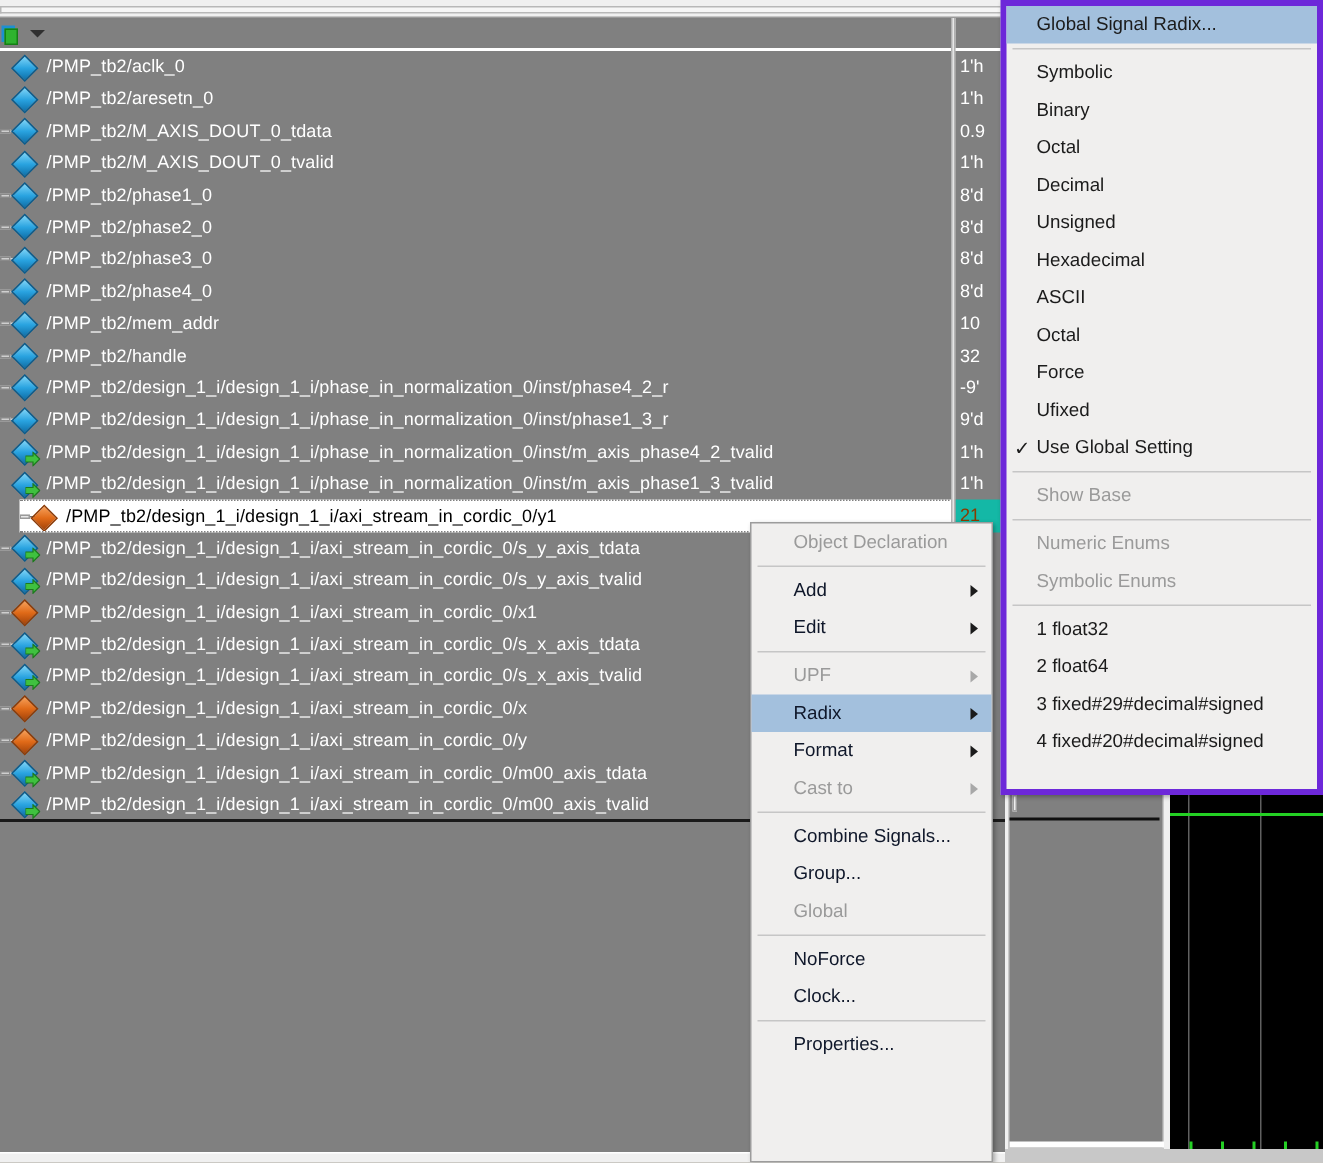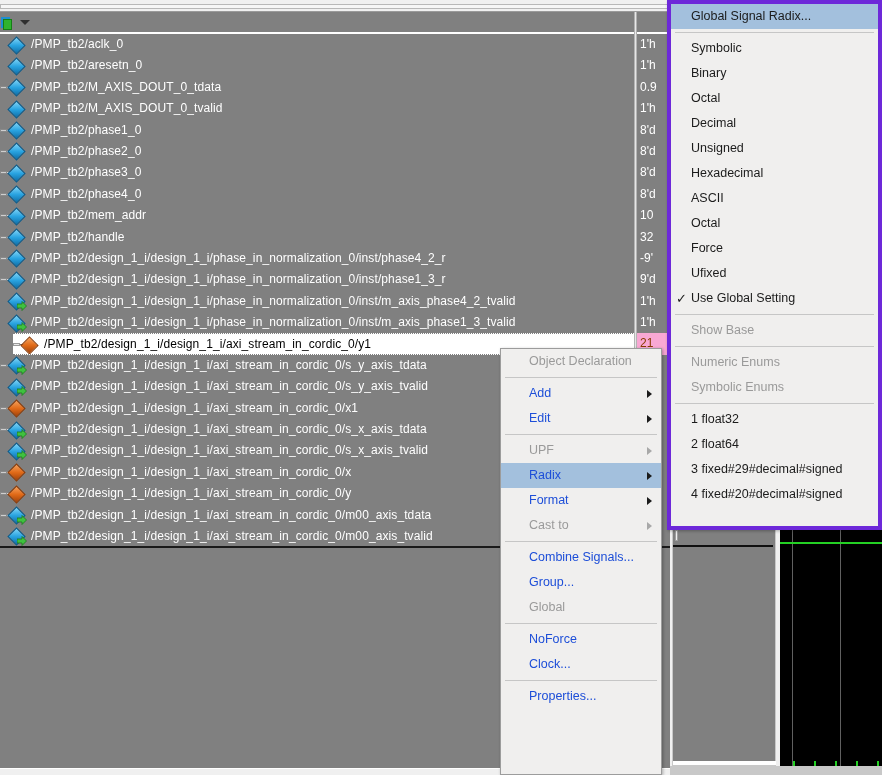--- a/index.html
+++ b/index.html
@@ -99,21 +99,21 @@
 
   
   .value-col {
     position: absolute; left: 637px; top: 34px; width: 33px; height: 512px;
     background: #808080; overflow: hidden;
   }
   .val-row {
     height: 21.4px; color: #ffffff; font-size: 12px;
     padding-top: 3px; padding-left: 3px; white-space: nowrap; overflow: hidden;
   }
-  .val-row.selected { background: #f9a8d4; color: #8a3a00; }
+  .val-row.selected { background: #14b8a6; color: #8a3a00; }
 
   .list-vsplit {
     position: absolute; left: 634px; top: 34px; width: 3px; height: 512px;
     background: #e6e6e6; border-left: 1px solid #b4b4b4; border-right: 1px solid #b4b4b4;
   }
 
   
   .list-filler {
     position: absolute; left: 0; top: 546px; width: 670px; height: 222px;
     background: #808080; border-top: 2px solid #1a1a1a;
@@ -181,21 +181,21 @@
   
   .ctx {
     position: absolute; left: 500px; top: 348px; width: 162px; height: 427px;
     background: #f0efee;
     border: 1px solid #9c9c9c;
     box-shadow: 1px 1px 3px rgba(0,0,0,0.30);
     z-index: 40;
   }
   .ctx-item {
     position: relative; height: 25px; line-height: 25px;
-    padding-left: 28px; font-size: 12.5px; color: #1d4ed8;
+    padding-left: 28px; font-size: 12.5px; color: #0f172a;
     white-space: nowrap;
   }
   .ctx-item.disabled { color: #9a9a9a; }
   .ctx-item.highlight { background: #a3c0dd; }
   .ctx-item .sub-arrow {
     position: absolute; right: 9px; top: 9px;
     width: 0; height: 0;
     border-top: 4px solid transparent;
     border-bottom: 4px solid transparent;
     border-left: 5px solid #1b1b1b;

